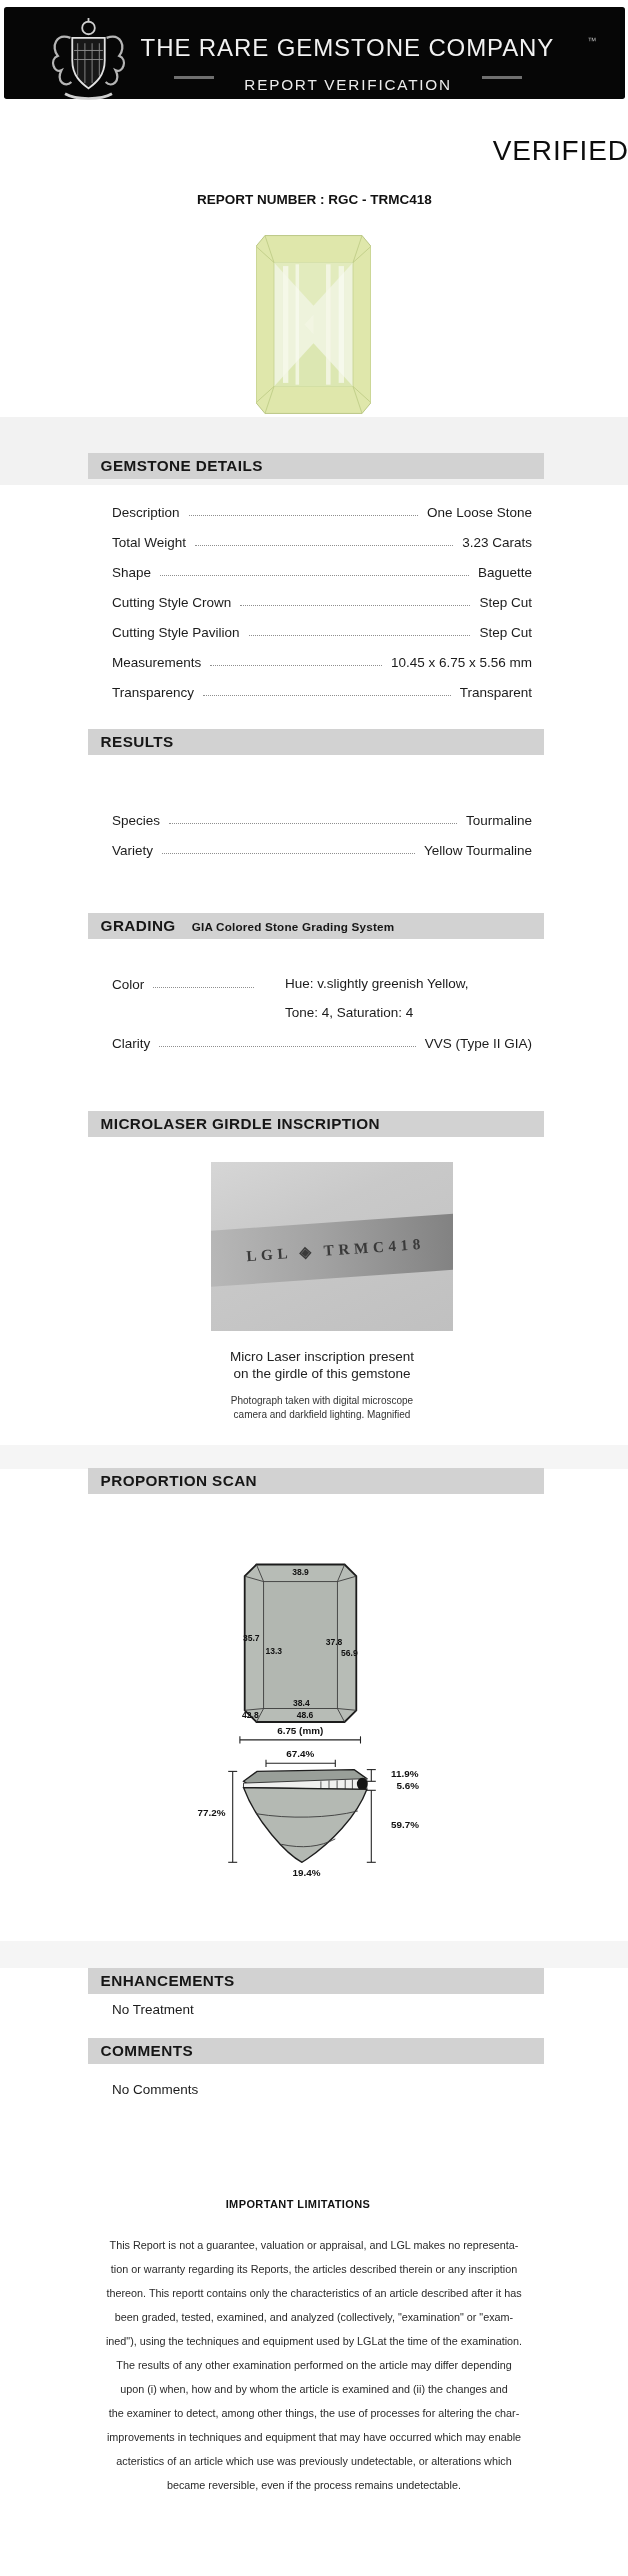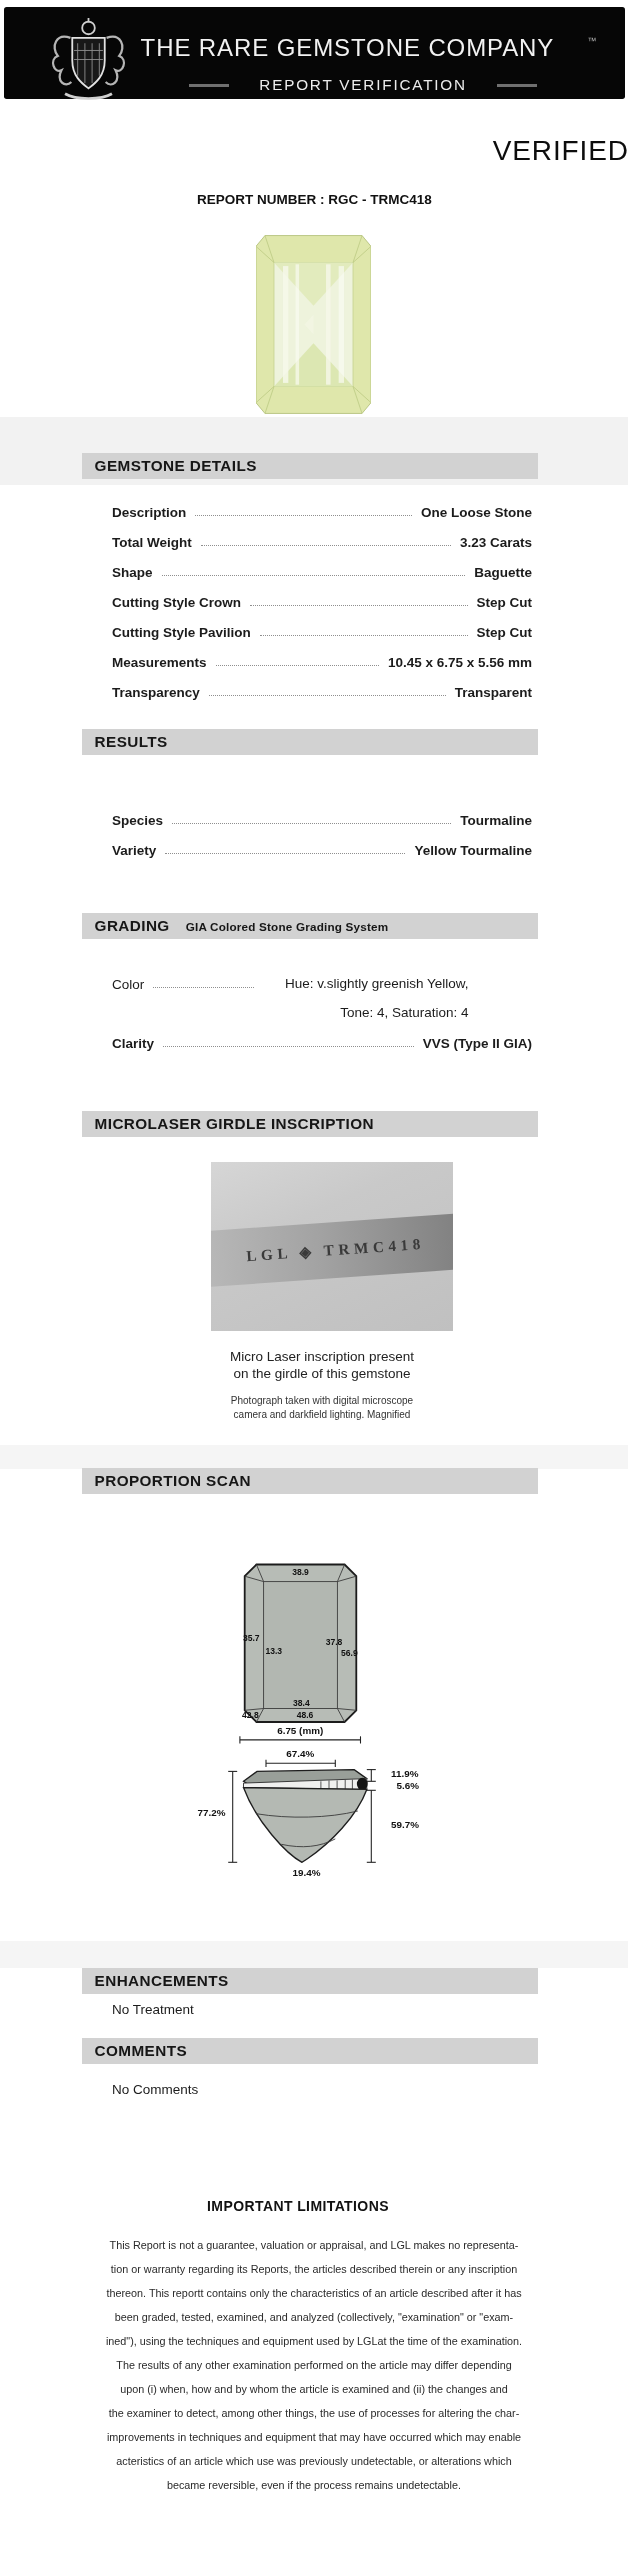--- a/index.html
+++ b/index.html
@@ -5,46 +5,46 @@
   html,body{margin:0;padding:0;background:#e9e9e9;}
   .page{position:relative;width:629px;height:2576px;background:#ffffff;margin:0 auto;
         font-family:"Liberation Sans",sans-serif;color:#1c1c1c;overflow:hidden;}
 
   
   .hdr{position:absolute;left:3.6px;top:7.2px;width:621px;height:92px;background:#060606;border-radius:2.7px;}
   .crest{position:absolute;left:43px;top:9px;}
   .hdr-title{position:absolute;left:137px;top:27px;width:451px;font-size:24px;font-weight:400;
              color:#f2f2f2;letter-spacing:0.9px;white-space:nowrap;}
   .hdr-tm{position:absolute;left:584px;top:29px;font-size:9px;color:#b5b5b5;}
-  .hdr-sub{position:absolute;left:107px;top:69px;width:505px;display:flex;align-items:center;
+  .hdr-sub{position:absolute;left:92px;top:69px;width:505px;display:flex;
            justify-content:center;gap:30px;}
   .hdr-sub-label{font-size:15.3px;color:#ececec;letter-spacing:1.8px;font-weight:400;}
   .hdr-rule{width:40px;height:2.7px;background:#6f6f6f;}
 
   
   .verified{position:absolute;left:0;top:135px;width:629px;text-align:right;font-size:28px;
             font-weight:400;letter-spacing:0.9px;color:#0d0d0d;}
   .report-number{position:absolute;left:0;top:192px;width:629px;text-align:center;font-size:13.5px;
                  font-weight:bold;color:#111;}
 
   
   .band{position:absolute;left:0;width:629px;background:#f2f2f2;}
   .band1{top:417px;height:68px;}
   .band2{top:1445px;height:23.5px;background:#f5f5f5;}
   .band3{top:1941px;height:27px;background:#f5f5f5;}
 
   
-  .bar{position:absolute;left:82px;width:456px;height:26px;background:#d2d2d2;display:flex;
+  .bar{position:absolute;left:88px;width:456px;height:26px;background:#d2d2d2;display:flex;
        align-items:center;padding-left:12.6px;box-sizing:border-box;font-size:15.3px;font-weight:bold;
        color:#161616;letter-spacing:0.4px;}
   .bar .bar-sub{font-size:11.7px;font-weight:bold;margin-left:16px;letter-spacing:0.2px;}
 
   
   .kv{position:absolute;left:94px;width:456px;padding:0 18px;box-sizing:border-box;font-size:13.5px;color:#1c1c1c;}
-  .kv-row{display:flex;align-items:center;height:30px;font-weight:bold;}
+  .kv-row{display:flex;align-items:center;height:30px;}
   .leader{flex:1;border-bottom:1.8px dotted #8f8f8f;margin:0 9px;position:relative;top:3.6px;height:0;}
   .leader-fixed{width:101px;flex:none;}
   .kv-val{white-space:nowrap;}
   .color-row{display:flex;height:59px;}
   .color-row .lbl-wrap{display:flex;align-items:center;height:30px;flex:none;width:153px;}
   .color-val{margin-left:20px;line-height:29px;}
 
   
   .gem-wrap{position:absolute;left:256px;top:235px;}
 
@@ -65,21 +65,21 @@
   .topview{position:absolute;left:242px;top:1530px;margin-top:30px;}
   .profileview{position:absolute;left:135px;top:1721px;}
   .meas{font-size:9.5px;font-weight:bold;fill:#111;}
   .meas11{font-size:11px;font-weight:bold;fill:#111;}
   .dim{stroke:#222;stroke-width:1.2;}
 
   
   .plain-val{position:absolute;left:112px;font-size:13.5px;color:#1c1c1c;}
 
   
-  .lim-title{position:absolute;left:0;top:2198px;width:596px;text-align:center;font-size:14px;
+  .lim-title{position:absolute;left:0;top:2198px;width:596px;text-align:center;font-size:11px;
              font-weight:bold;letter-spacing:0.4px;color:#111;}
   .lim-body{position:absolute;left:90px;top:2233px;width:448px;font-size:10.8px;color:#2a2a2a;}
   .lim-line{height:24px;line-height:24px;text-align:center;white-space:nowrap;}
 </style>
 </head>
 <body>
 
 <div class="page">
 
   <div class="hdr">
@@ -195,21 +195,21 @@
     <span class="bar-sub">GIA Colored Stone Grading System</span>
   </div>
   <div class="kv" style="top:969px;">
     <div class="color-row">
       <span class="lbl-wrap">
         <span>Color</span>
         <span class="leader leader-fixed"></span>
       </span>
       <span class="color-val">
         <span style="display:block;">Hue: v.slightly greenish Yellow,</span>
-        <span style="display:block;text-align:right;">Tone: 4, Saturation: 4</span>
+        <span style="display:block;">Tone: 4, Saturation: 4</span>
       </span>
     </div>
     <div class="kv-row">
       <span>Clarity</span>
       <span class="leader"></span>
       <span class="kv-val">VVS (Type II GIA)</span>
     </div>
   </div>
 
   <div class="bar" style="top:1111px;">MICROLASER GIRDLE INSCRIPTION</div>

